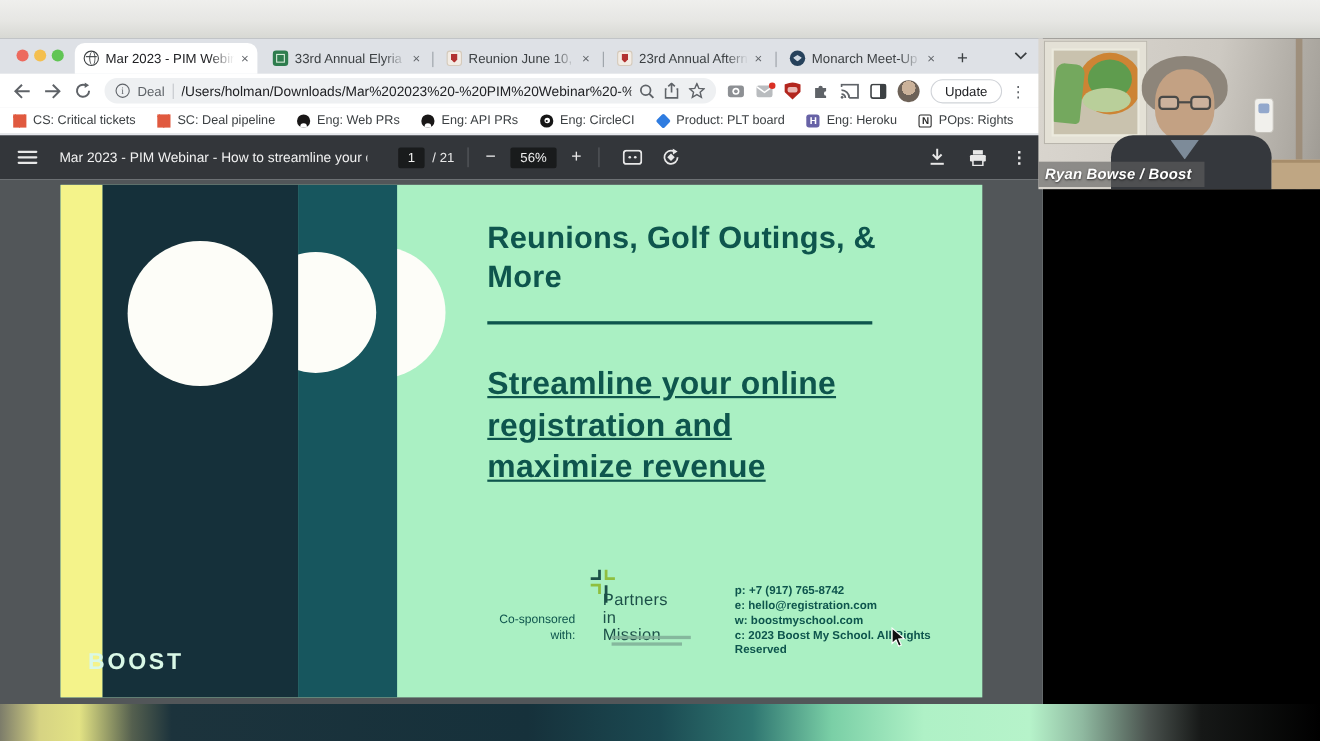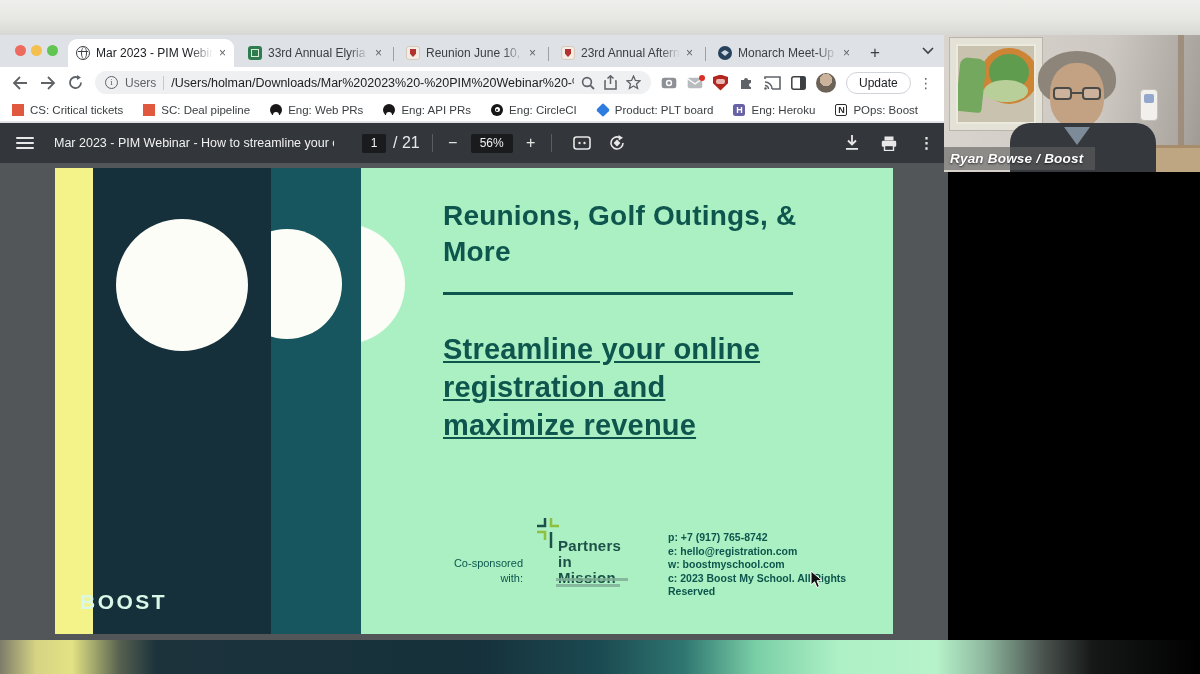--- a/index.html
+++ b/index.html
@@ -100,21 +100,21 @@
   
   #pdf-toolbar { left:0; top:88px; width:948px; height:40px; background:#33363a;
      display:flex; align-items:center; color:#f1f1f1; }
   .hamburger { width:18px; height:12px; margin-left:16px; display:flex; flex-direction:column;
      justify-content:space-between; }
   .hamburger span { height:2px; background:#e8e8e8; border-radius:1px; }
   #pdf-title { margin-left:20px; font-size:12.5px; color:#f1f1f1; white-space:nowrap;
      overflow:hidden; width:280px; }
   .pgbox { width:24px; height:19px; background:#191b1c; border-radius:2px; text-align:center;
      line-height:19px; font-size:12px; margin-left:28px; }
-  .pgtotal { font-size:16px; margin-left:7px; color:#e8e8e8; }
+  .pgtotal { font-size:12px; margin-left:7px; color:#e8e8e8; }
   .vsep { width:1px; height:18px; background:#5a5d61; margin:0 12px; }
   .zbtn { font-size:16px; color:#e8e8e8; width:16px; text-align:center; }
   .zoombox { width:42px; height:19px; background:#191b1c; border-radius:2px; text-align:center;
      line-height:19px; font-size:12px; margin:0 10px; }
   .ticon { margin:0 9px; display:inline-flex; }
   #pdf-right { margin-left:auto; display:flex; align-items:center; gap:22px; margin-right:14px; }
   .kebab-dark { color:#e8e8e8; font-size:15px; font-weight:bold; letter-spacing:0; }
 
   #pdf-content { left:0; top:128px; width:948px; height:477px; background:#525659; }
 
@@ -132,21 +132,21 @@
   #slide-heading { position:absolute; left:388px; top:30px; width:370px; font-size:28px;
      font-weight:bold; line-height:36px; z-index:10; letter-spacing:.2px; }
   #slide-divider { position:absolute; left:388px; top:124px; width:350px; height:3px;
      background:#0e554d; z-index:10; }
   #slide-subheading { position:absolute; left:388px; top:162px; width:340px; font-size:29px;
      font-weight:bold; line-height:38px; z-index:10; letter-spacing:.2px;text-decoration:underline; }
   #cosponsor { position:absolute; left:388px; top:388px; width:80px; font-size:11px;
      line-height:15px; text-align:right; z-index:10; color:#0e554d; }
   #pim-logo { position:absolute; left:478px; top:348px; z-index:10; }
   #pim-mark { position:absolute; left:0px; top:0px; }
-  #pim-name { position:absolute; left:25px; top:22px; font-size:15px; font-weight:bold;
+  #pim-name { position:absolute; left:15px; top:22px; font-size:15px; font-weight:normal;
      line-height:16px; color:#1c5048; letter-spacing:.3px; }
   .pim-tagline { position:absolute; left:23px; height:3px; background:#7fae97; opacity:.85; }
   #tag1 { top:62px; width:72px; } #tag2 { top:68px; width:64px; }
   #contact { position:absolute; left:613px; top:363px; font-size:10.5px; font-weight:bold;
      line-height:13.5px; z-index:10; color:#0e554d; }
   #boost-logo { position:absolute; left:25px; top:422px; z-index:10; font-size:21px;
      font-weight:800; letter-spacing:2.5px; color:#d9f8e7; }
 
   
   #webcam { left:944px; top:35px; width:280px; height:137px; overflow:hidden;
@@ -260,21 +260,21 @@
       </span>
       <span class="navicon">
         <svg width="15" height="15" viewBox="0 0 15 15">
             <path d="M13 7.5 A5.5 5.5 0 1 1 9.5 2.4" fill="none" stroke="#5f6368" stroke-width="1.8"></path>
             <path d="M9 0 L13 2.5 L9 5 Z" fill="#5f6368"></path>
           </svg>
       </span>
 
       <div id="omnibox">
         <span class="info-i">i</span>
-        <span class="scheme">Users</span>
+        <span class="scheme">Deal</span>
         <span class="sep"></span>
         <span class="path">/Users/holman/Downloads/Mar%202023%20-%20PIM%20Webinar%20-%20How%20to...</span>
         <span class="obx-icons">
           <span>
             <svg width="14" height="14" viewBox="0 0 14 14">
                 <circle cx="6" cy="6" r="4.4" fill="none" stroke="#5f6368" stroke-width="1.6"></circle>
                 <path d="M9.3 9.3 L13 13" stroke="#5f6368" stroke-width="1.8"></path>
               </svg>
           </span>
           <span>
@@ -359,21 +359,21 @@
       <span class="bm">
         <span class="bm-ic ic-diamond"></span>
         <span>Product: PLT board</span>
       </span>
       <span class="bm">
         <span class="bm-ic ic-heroku">H</span>
         <span>Eng: Heroku</span>
       </span>
       <span class="bm">
         <span class="bm-ic ic-notion">N</span>
-        <span>POps: Boost</span>
+        <span>POps: Rights</span>
       </span>
     </div>
 
     <div id="pdf-toolbar" class="abs">
       <span class="hamburger">
           <span></span>
           <span></span>
           <span></span>
         </span>
       <span id="pdf-title">Mar 2023 - PIM Webinar - How to streamline your online r...</span>

